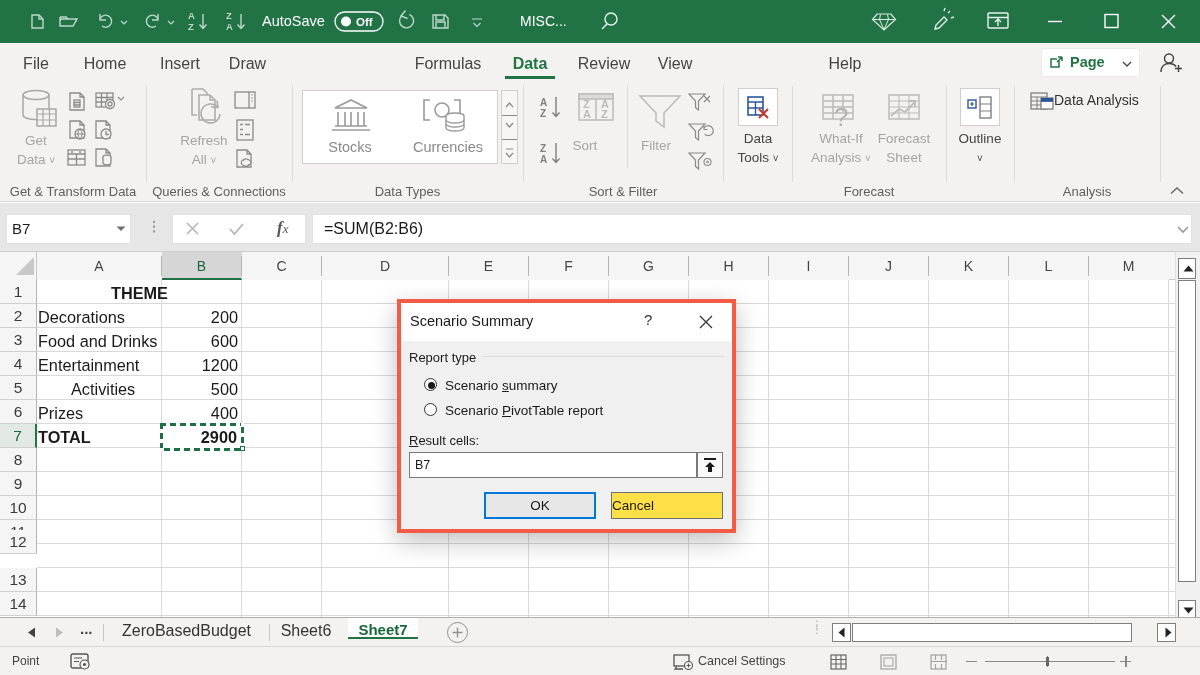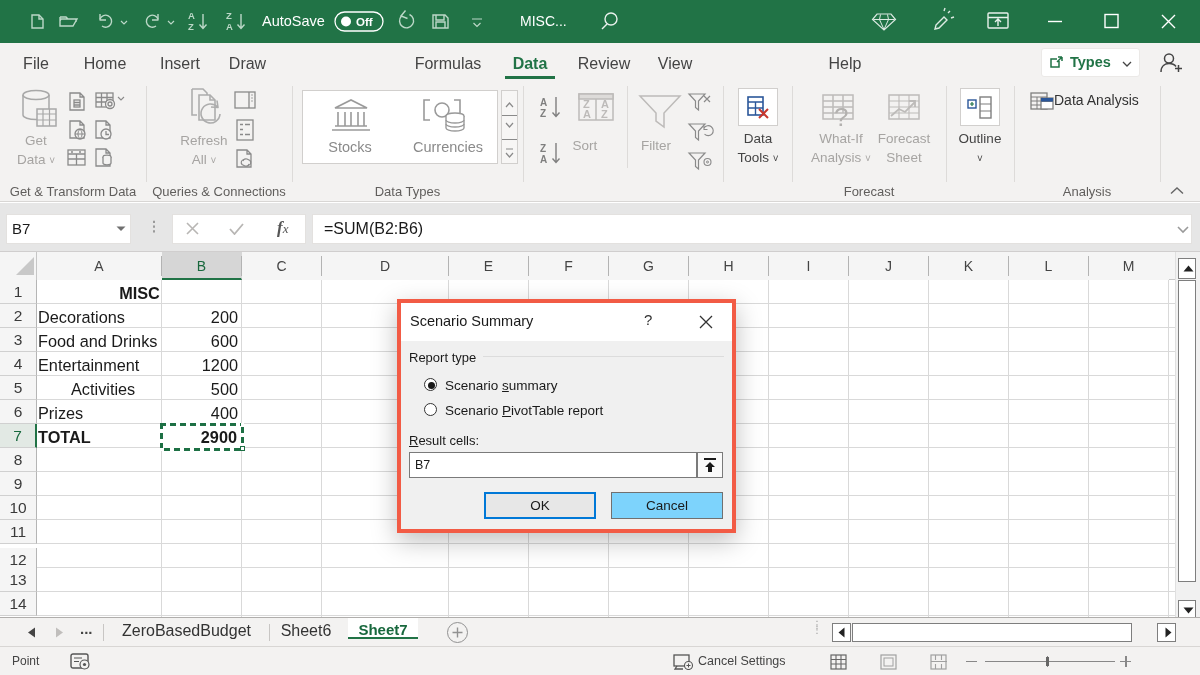--- a/index.html
+++ b/index.html
@@ -122,21 +122,21 @@
     <div class="rtab active" style="left:501px;width:58px;">Data</div>
     <div class="rtab" style="left:569px;width:70px;">Review</div>
     <div class="rtab" style="left:651px;width:48px;">View</div>
     <div class="rtab" style="left:820px;width:50px;">Help</div>
 
 
     <div style="position:absolute;left:1041px;top:5px;width:99px;height:29px;background:#fff;border:1px solid #ebe9e7;border-radius:3px;">
       <svg width="18" height="17" viewBox="0 0 18 17" style="position:absolute;left:7px;top:6px;">
         <path d="M8 7 l5 -5 M13 2 h-4 M13 2 v4 M10 6 v6 h-8 v-8 h6" fill="none" stroke="#217346" stroke-width="1.5"></path>
       </svg>
-      <span style="position:absolute;left:28px;top:5px;font-size:14.5px;font-weight:bold;color:#217346;">Types</span>
+      <span style="position:absolute;left:28px;top:5px;font-size:14.5px;font-weight:bold;color:#217346;">Page</span>
       <svg width="10" height="7" viewBox="0 0 10 7" style="position:absolute;left:80px;top:12px;">
           <path d="M1 1 l4 4 4 -4" fill="none" stroke="#444" stroke-width="1.3"></path>
         </svg>
     </div>
 
     <svg width="26" height="22" viewBox="0 0 26 22" style="position:absolute;left:1157px;top:9px;">
       <circle cx="12" cy="6.5" r="4.5" fill="none" stroke="#444" stroke-width="1.5"></circle>
       <path d="M4 20 c0 -6 4 -8.5 8 -8.5 c3 0 5.5 1 7 3" fill="none" stroke="#444" stroke-width="1.5"></path>
       <path d="M18 16.5 h7 M21.5 13 v7" stroke="#444" stroke-width="1.5"></path>
     </svg>
@@ -147,20 +147,21 @@
     <div class="gsep" style="left:523px;"></div>
     <div class="gsep" style="left:723px;"></div>
     <div style="position:absolute;left:627px;top:6px;width:1px;height:82px;background:#dddbd9;"></div>
     <div class="gsep" style="left:792px;"></div>
     <div class="gsep" style="left:946px;"></div>
     <div class="gsep" style="left:1014px;"></div>
     <div class="gsep" style="left:1160px;"></div>
     <div class="glabel" style="left:0px;width:146px;">Get &amp; Transform Data</div>
     <div class="glabel" style="left:146px;width:146px;">Queries &amp; Connections</div>
     <div class="glabel" style="left:292px;width:231px;">Data Types</div>
+    <div class="glabel" style="left:523px;width:200px;">Sort &amp; Filter</div>
     <div class="glabel" style="left:792px;width:154px;">Forecast</div>
     <div class="glabel" style="left:1014px;width:146px;">Analysis</div>
 
     <svg width="146" height="100" viewBox="0 0 146 100" style="position:absolute;left:0;top:4px;">
       <g fill="none" stroke="#a8a8a8" stroke-width="1.5">
         <ellipse cx="36" cy="11" rx="13" ry="4.5"></ellipse>
         <path d="M23 11 v20 c0 2.5 5.8 4.5 13 4.5 s13 -2 13 -4.5 v-20"></path>
       </g>
       <g fill="#f3f2f1" stroke="#a8a8a8" stroke-width="1.5">
         <rect x="37" y="25" width="19" height="17"></rect>
@@ -395,40 +396,40 @@
     <div class="rowhdr" style="top:52px;height:24px;line-height:24px;">2</div>
     <div class="rowhdr" style="top:76px;height:24px;line-height:24px;">3</div>
     <div class="rowhdr" style="top:100px;height:24px;line-height:24px;">4</div>
     <div class="rowhdr" style="top:124px;height:24px;line-height:24px;">5</div>
     <div class="rowhdr" style="top:148px;height:24px;line-height:24px;">6</div>
     <div class="rowhdr" style="top:172px;height:24px;line-height:24px;background:#e2e9e4;color:#18683d;border-right:2px solid #217346;">7</div>
     <div class="rowhdr" style="top:196px;height:24px;line-height:24px;">8</div>
     <div class="rowhdr" style="top:220px;height:24px;line-height:24px;">9</div>
     <div class="rowhdr" style="top:244px;height:24px;line-height:24px;">10</div>
     <div class="rowhdr" style="top:268px;height:24px;line-height:24px;">11</div>
-    <div class="rowhdr" style="top:296px;height:24px;line-height:24px;">12</div>
+    <div class="rowhdr" style="top:278px;height:24px;line-height:24px;">12</div>
     <div class="rowhdr" style="top:316px;height:24px;line-height:24px;">13</div>
     <div class="rowhdr" style="top:340px;height:24px;line-height:24px;">14</div>
 
     <div id="gridlines" style="position:absolute;left:37px;top:28px;width:1138px;height:337px;background:repeating-linear-gradient(to bottom,#fff 0,#fff 23px,#d9d9d9 23px,#d9d9d9 24px);"></div>
     <div class="vline" style="left:161px;top:28px;height:337px;"></div>
     <div class="vline" style="left:241px;top:28px;height:337px;"></div>
     <div class="vline" style="left:321px;top:28px;height:337px;"></div>
     <div class="vline" style="left:448px;top:28px;height:337px;"></div>
     <div class="vline" style="left:528px;top:28px;height:337px;"></div>
     <div class="vline" style="left:608px;top:28px;height:337px;"></div>
     <div class="vline" style="left:688px;top:28px;height:337px;"></div>
     <div class="vline" style="left:768px;top:28px;height:337px;"></div>
     <div class="vline" style="left:848px;top:28px;height:337px;"></div>
     <div class="vline" style="left:928px;top:28px;height:337px;"></div>
     <div class="vline" style="left:1008px;top:28px;height:337px;"></div>
     <div class="vline" style="left:1088px;top:28px;height:337px;"></div>
     <div class="vline" style="left:1168px;top:28px;height:337px;"></div>
 
-    <div class="cell-text" style="left:37px;top:29px;width:205px;text-align:center;font-weight:bold;">MISC</div>
+    <div class="cell-text" style="left:37px;top:29px;width:205px;text-align:center;font-weight:bold;">THEME</div>
     <div class="cell-text" style="left:38px;top:53px;">Decorations</div>
     <div class="cell-text" style="left:38px;top:77px;">Food and Drinks</div>
     <div class="cell-text" style="left:38px;top:101px;">Entertainment</div>
     <div class="cell-text" style="left:38px;top:125px;padding-left:33px;">Activities</div>
     <div class="cell-text" style="left:38px;top:149px;">Prizes</div>
     <div class="cell-text" style="left:38px;top:173px;font-weight:bold;">TOTAL</div>
     <div class="cell-text" style="left:162px;top:53px;width:76px;text-align:right;">200</div>
     <div class="cell-text" style="left:162px;top:77px;width:76px;text-align:right;">600</div>
     <div class="cell-text" style="left:162px;top:101px;width:76px;text-align:right;">1200</div>
     <div class="cell-text" style="left:162px;top:125px;width:76px;text-align:right;">500</div>
@@ -548,15 +549,15 @@
     <div style="position:absolute;left:8px;top:149px;width:288px;height:26px;background:#fff;border:1px solid #7a7a7a;"></div>
     <span style="position:absolute;left:14px;top:155px;font-size:12.5px;color:#1a1a1a;">B7</span>
     <div style="position:absolute;left:296px;top:149px;width:26px;height:26px;background:#fafafa;border:1px solid #7a7a7a;">
       <svg width="16" height="16" viewBox="0 0 16 16" style="position:absolute;left:4px;top:4px;">
         <path d="M2 2 h12" stroke="#1a1a1a" stroke-width="2" fill="none"></path>
         <path d="M8 5 l5 5 h-3 v5 h-4 v-5 h-3 z" fill="#1a1a1a"></path>
       </svg>
     </div>
 
     <div style="position:absolute;left:83px;top:189px;width:112px;height:27px;background:#e7e7e7;border:2px solid #0078d7;line-height:23px;text-align:center;font-size:13.5px;color:#1a1a1a;">OK</div>
-    <div style="position:absolute;left:210px;top:189px;width:112px;height:27px;background:#7dd3fc;border:1px solid #707070;line-height:25px;text-align:center;font-size:13.5px;color:#1a1a1a;">Cancel</div>
+    <div style="position:absolute;left:210px;top:189px;width:112px;height:27px;background:#fde047;border:1px solid #707070;line-height:25px;text-align:left;font-size:13.5px;color:#1a1a1a;">Cancel</div>
   </div>
 </div>
 
 </body></html>

